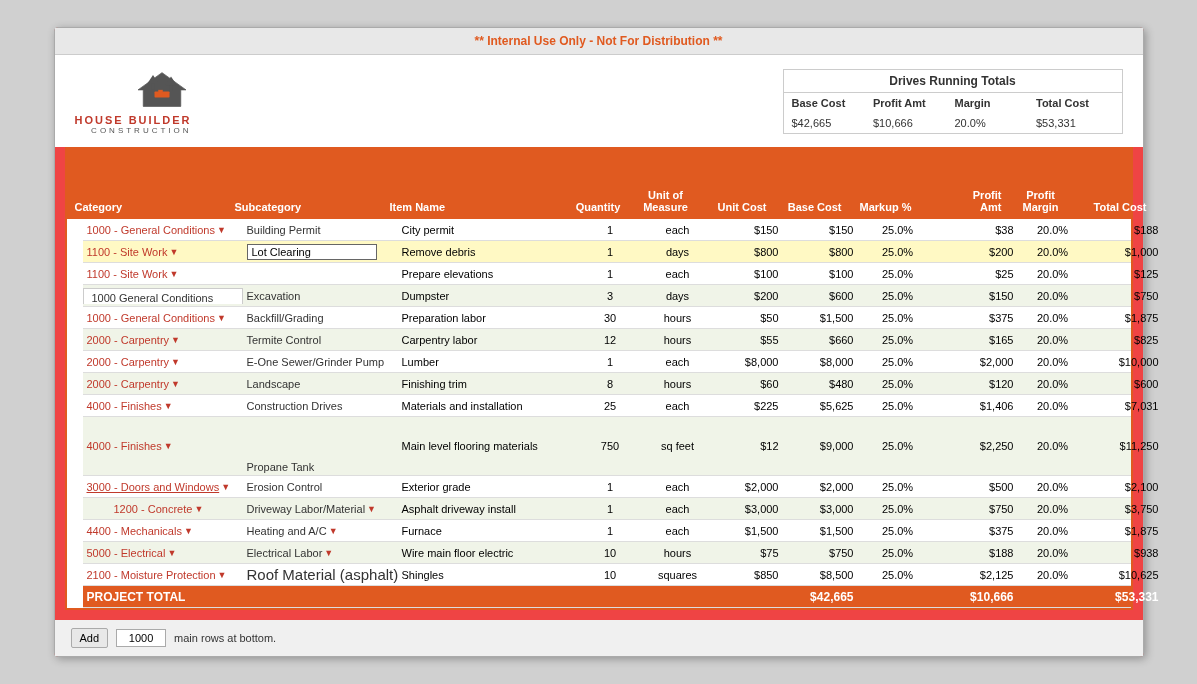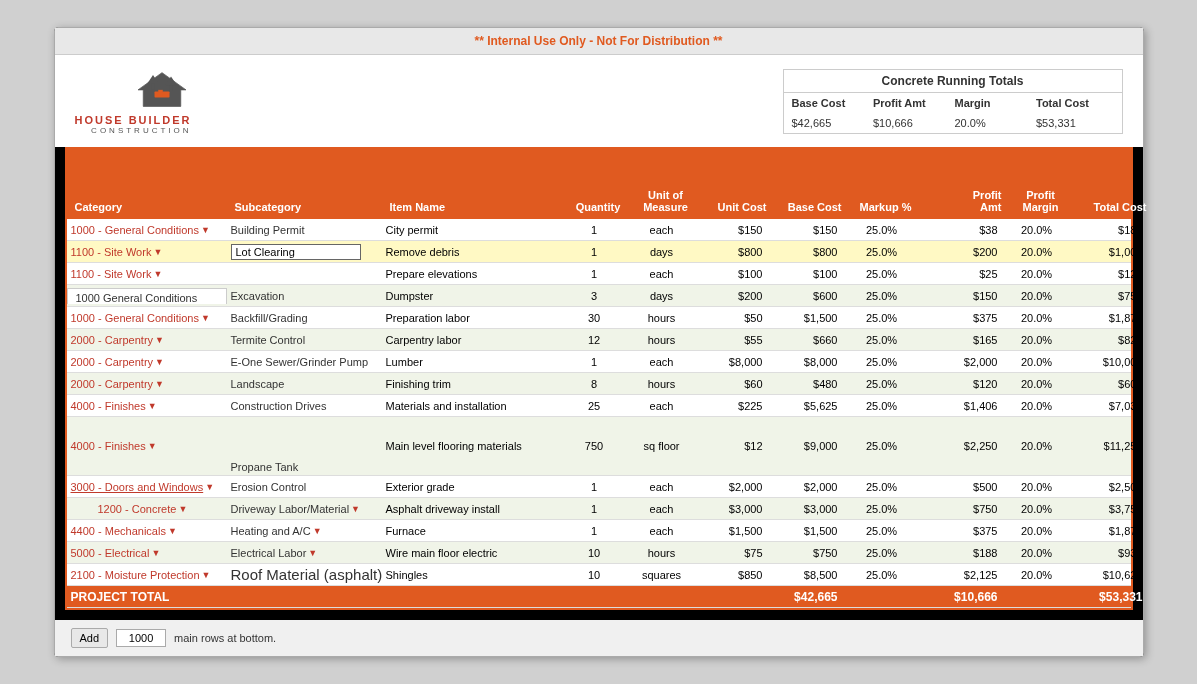--- a/index.html
+++ b/index.html
@@ -7,21 +7,21 @@
       background: #d0d0d0;
       font-family: Arial, sans-serif;
       font-size: 12px;
       display: flex;
       justify-content: center;
       align-items: center;
       min-height: 100vh;
       padding: 20px;
     }
     .window {
-      background: #000000;
+      background: #ef4444;
       border: 1px solid #aaa;
       border-radius: 4px;
       width: 1090px;
       box-shadow: 2px 2px 8px rgba(0,0,0,0.3);
       padding: 0;
     }
     .internal-banner {
       background: #e8e8e8;
       text-align: center;
       padding: 6px 0;
@@ -103,20 +103,21 @@
     }
     .th-cell {
       padding: 2px 4px;
       text-align: left;
       margin-top: 34px;
     }
     .th-cell.center { text-align: center; }
     .th-cell.right { text-align: right; }
     .table-body {
       background: #fff;
+      padding-left: 16px;
     }
     .table-row {
       display: grid;
       grid-template-columns: 160px 155px 180px 65px 70px 70px 75px 80px 80px 70px 75px;
       border-bottom: 1px solid #ddd;
       font-size: 11px;
       min-height: 22px;
       align-items: center;
     }
     .table-row.alt { background: #f0f4e8; }
@@ -225,21 +226,21 @@
         <rect x="50" y="22" width="4" height="8" fill="#555"></rect>
 
         <rect x="30" y="30" width="20" height="8" fill="#e05a20" rx="1"></rect>
         <rect x="35" y="28" width="6" height="4" fill="#e05a20"></rect>
       </svg>
       <div class="logo-text">HOUSE BUILDER</div>
       <div class="logo-sub">CONSTRUCTION</div>
     </div>
 
     <div class="project-totals">
-      <div class="project-totals-header">Concrete Running Totals</div>
+      <div class="project-totals-header">Drives Running Totals</div>
       <div class="totals-row">
         <span class="totals-label">Base Cost</span>
         <span class="totals-label">Profit Amt</span>
         <span class="totals-label">Margin</span>
         <span class="totals-label">Total Cost</span>
       </div>
       <div class="totals-row">
         <span class="totals-value">$42,665</span>
         <span class="totals-value">$10,666</span>
         <span class="totals-value">20.0%</span>
@@ -441,21 +442,21 @@
           <div class="td-cell category-cell">
         <span style="color:#c0392b;font-size:11px;">4000 - Finishes</span>
         <span class="dropdown-arrow">▼</span>
       </div>
           <div class="td-cell subcategory-cell">
         <span style="color:#333;font-size:11px;margin-top:42px;">Propane Tank</span>
 
       </div>
           <div class="td-cell">Main level flooring materials</div>
       <div class="td-cell center">750</div>
-      <div class="td-cell center">sq floor</div>
+      <div class="td-cell center">sq feet</div>
       <div class="td-cell right">$12</div>
       <div class="td-cell right">$9,000</div>
       <div class="td-cell center">25.0%</div>
       <div class="td-cell right">$2,250</div>
       <div class="td-cell center">20.0%</div>
       <div class="td-cell right">$11,250</div>
         </div>
         <div class="table-row">
           <div class="td-cell category-cell">
         <span style="color:#c0392b;font-size:11px;text-decoration:underline;">3000 - Doors and Windows</span>
@@ -466,21 +467,21 @@
 
       </div>
           <div class="td-cell">Exterior grade</div>
       <div class="td-cell center">1</div>
       <div class="td-cell center">each</div>
       <div class="td-cell right">$2,000</div>
       <div class="td-cell right">$2,000</div>
       <div class="td-cell center">25.0%</div>
       <div class="td-cell right">$500</div>
       <div class="td-cell center">20.0%</div>
-      <div class="td-cell right">$2,500</div>
+      <div class="td-cell right">$2,100</div>
         </div>
         <div class="table-row alt">
           <div class="td-cell category-cell">
         <span style="color:#c0392b;font-size:11px;margin-left:27px;">1200 - Concrete</span>
         <span class="dropdown-arrow">▼</span>
       </div>
           <div class="td-cell subcategory-cell">
         <span style="color:#333;font-size:11px;">Driveway Labor/Material</span>
         <span class="dropdown-arrow">▼</span>
       </div>

